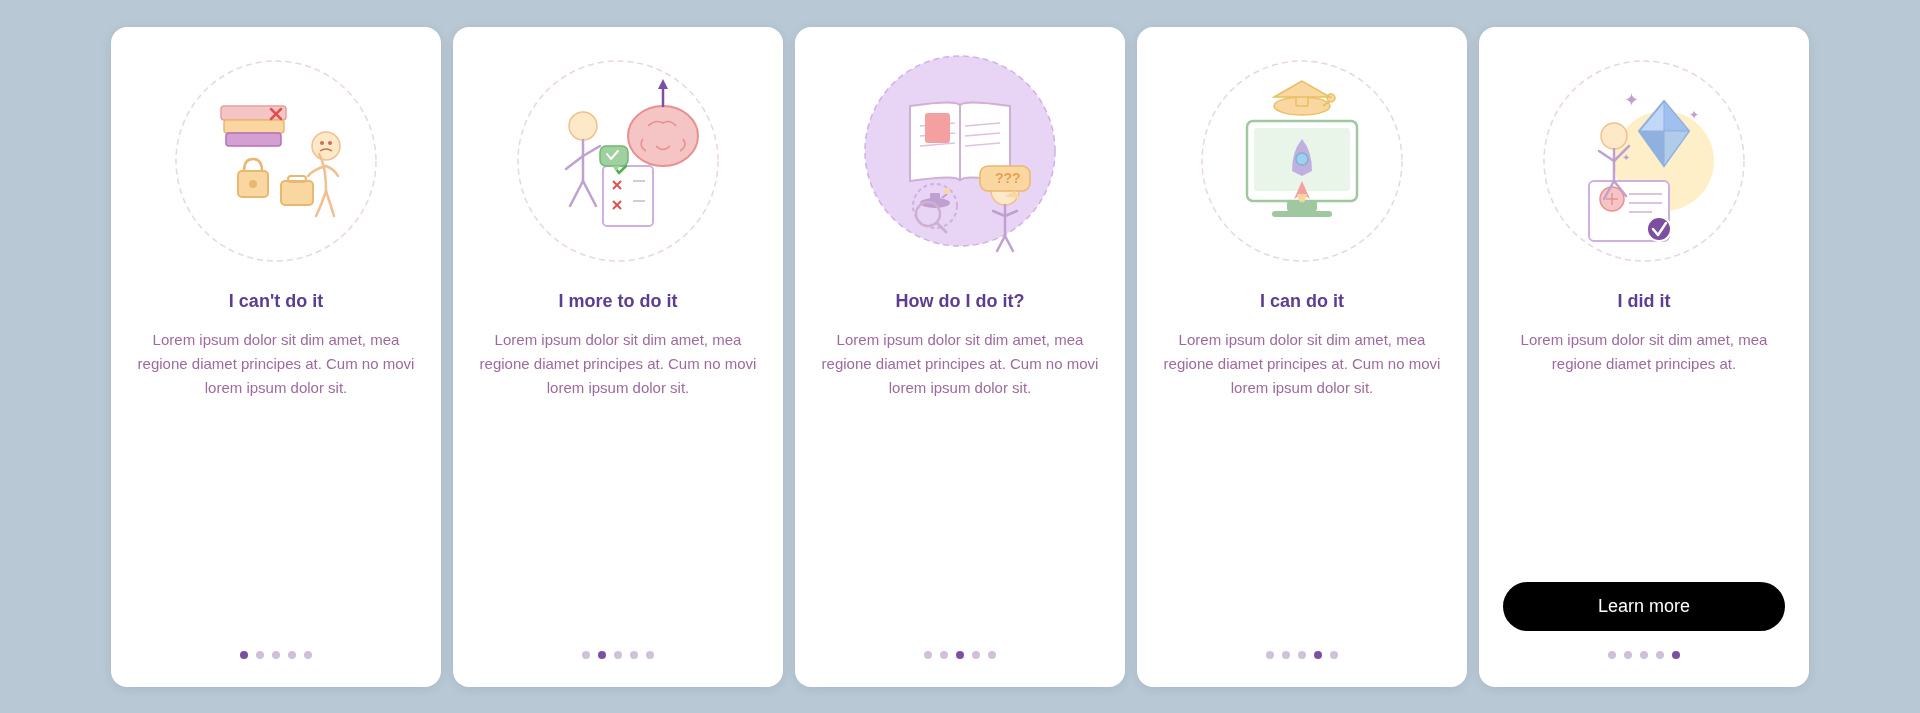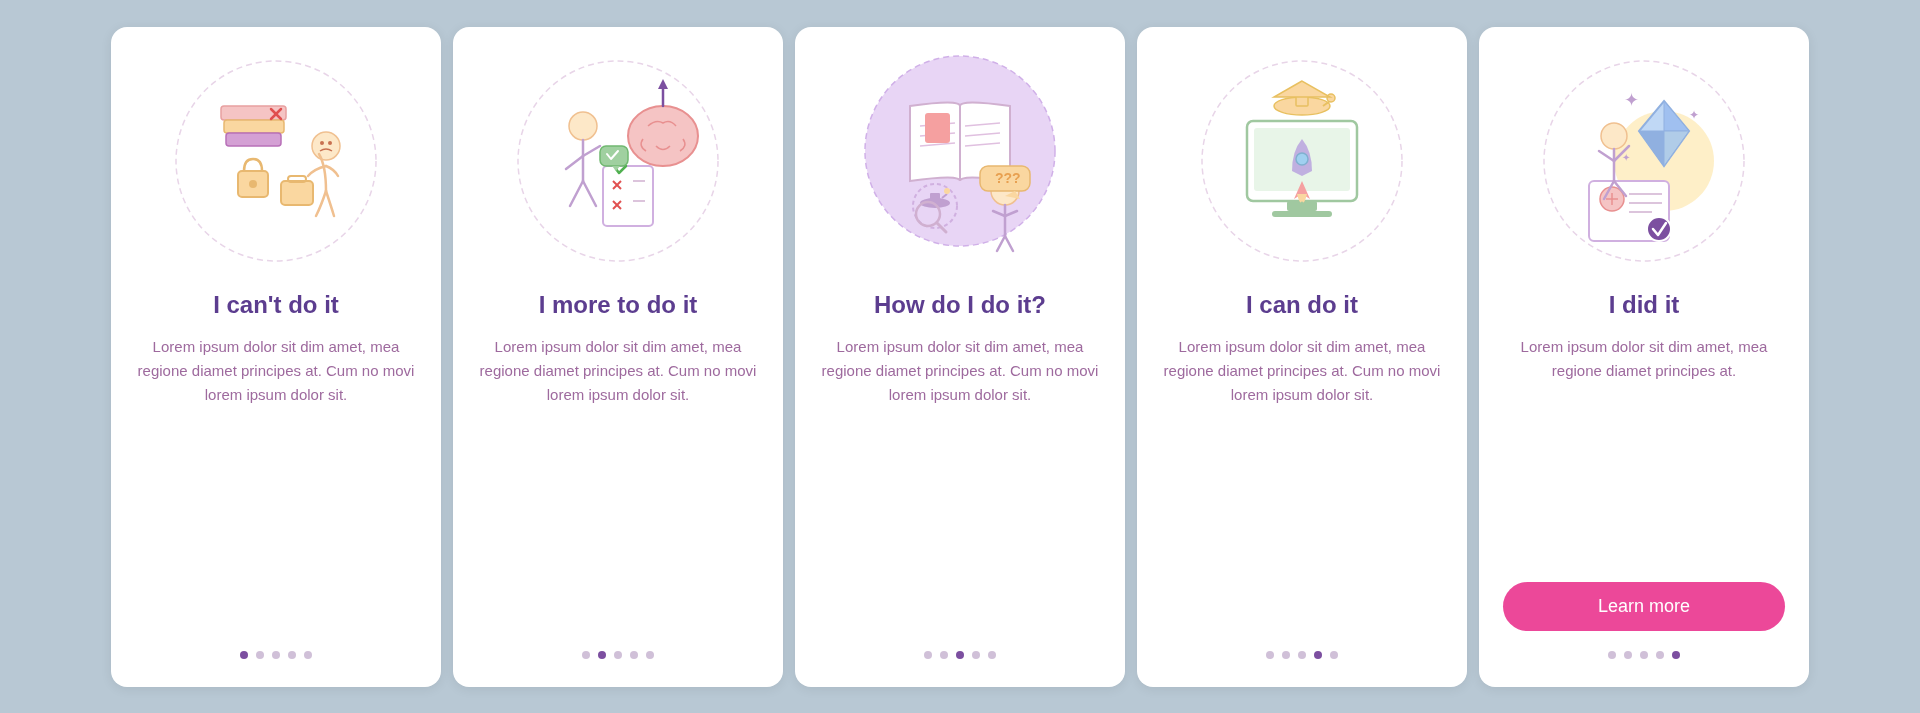--- a/index.html
+++ b/index.html
@@ -39,21 +39,21 @@
       width: 220px;
       height: 220px;
       display: flex;
       align-items: center;
       justify-content: center;
       margin-bottom: 20px;
       flex-shrink: 0;
     }
 
     .card-title {
-      font-size: 24px;
+      font-size: 18px;
       font-weight: 600;
       color: #5c3d8f;
       text-align: center;
       margin-bottom: 16px;
     }
 
     .card-body {
       font-size: 15px;
       color: #9e6a9e;
       line-height: 1.6;
@@ -75,21 +75,21 @@
       height: 8px;
       border-radius: 50%;
       background: #d0c0d8;
     }
 
     .dot.active {
       background: #7c4fa0;
     }
 
     .learn-more-btn {
-      background: #ec4899;
+      background: #000000;
       color: #ffffff;
       border: none;
       border-radius: 30px;
       padding: 14px 40px;
       font-size: 18px;
       font-weight: 500;
       cursor: pointer;
       margin-top: 16px;
       width: 100%;
       text-align: center;

